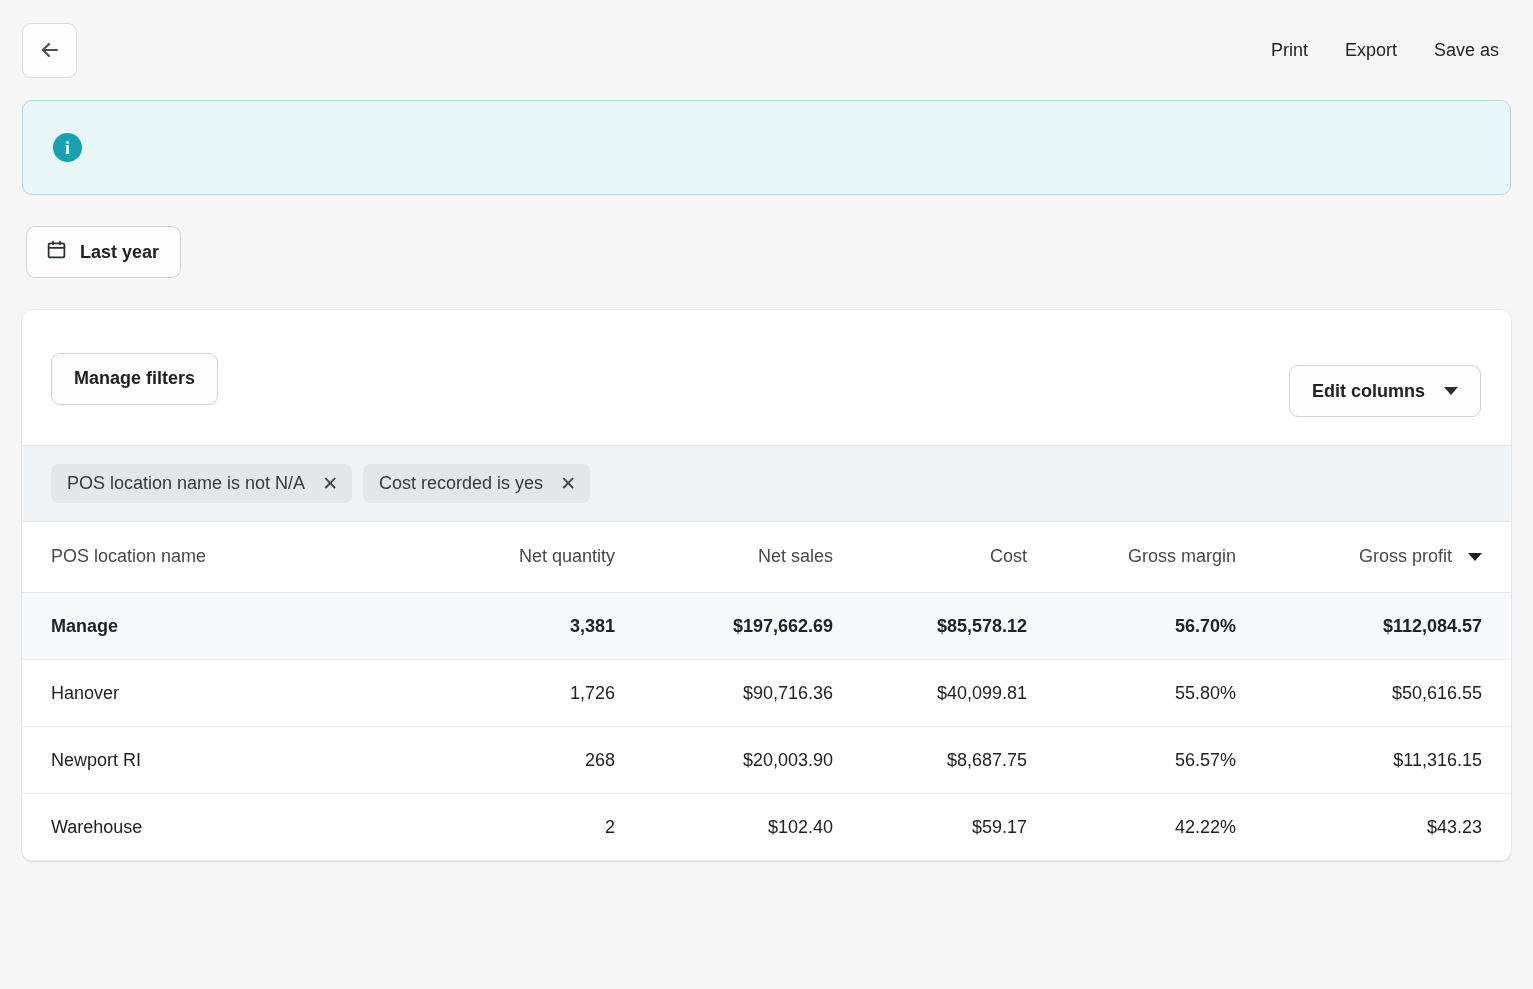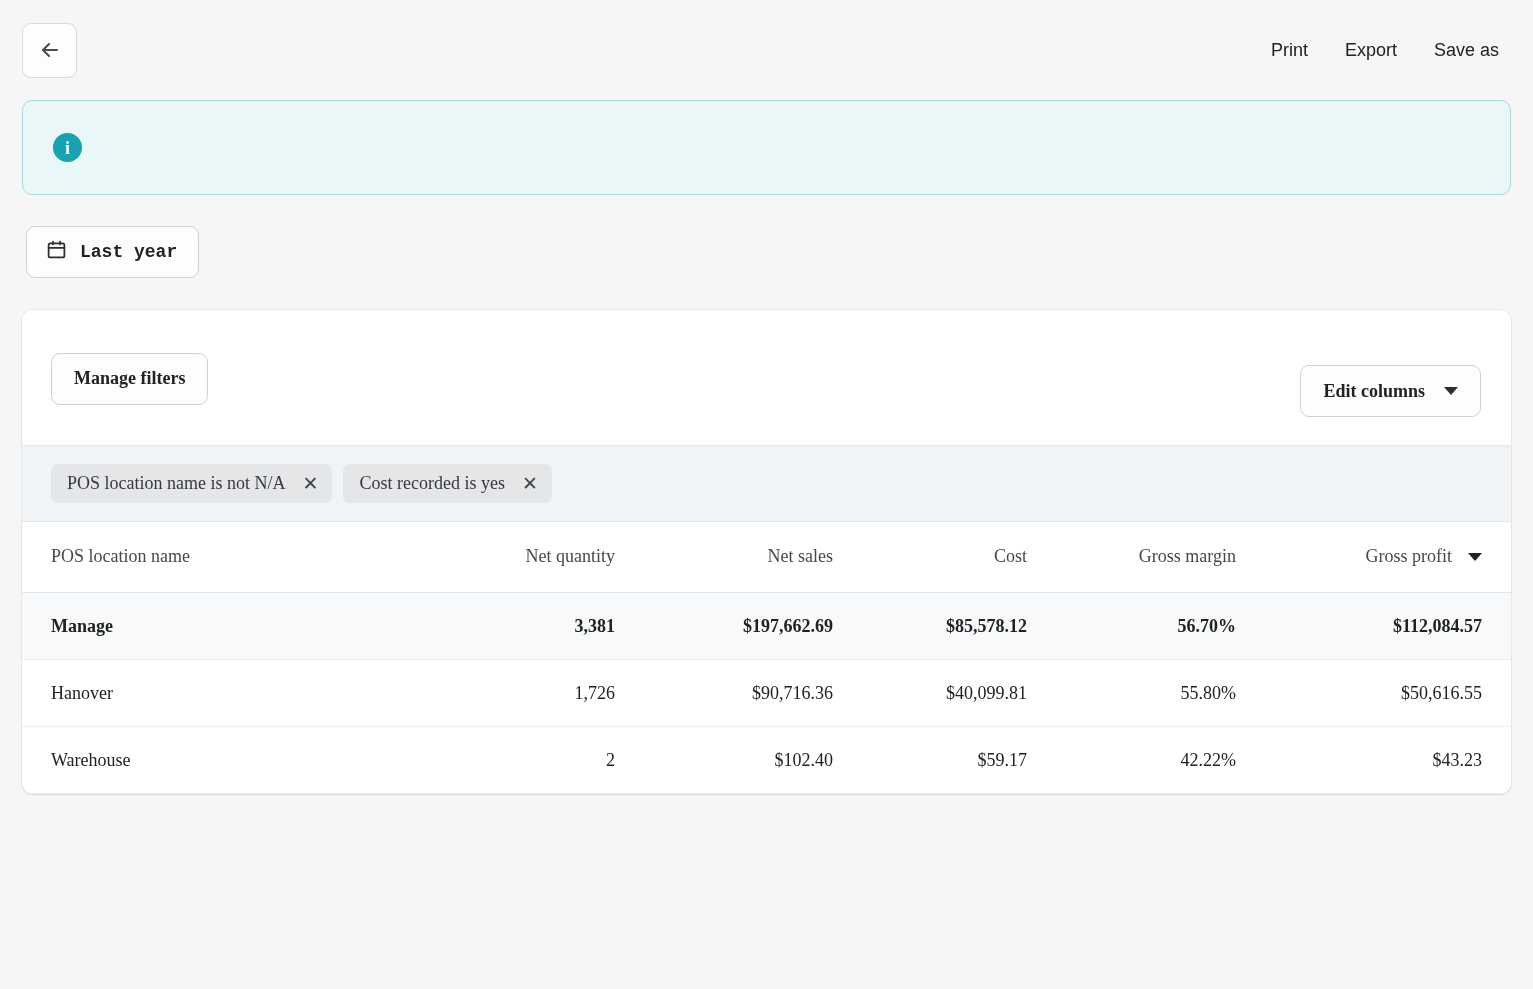--- a/index.html
+++ b/index.html
@@ -93,21 +93,21 @@
     color: #202223;
   }
   .banner-link {
     color: #202223;
     text-decoration: underline;
     text-underline-offset: 3px;
     cursor: pointer;
   }
 
   
-  .date-row { padding: 31px 22px 0 26px; font-family: Liberation Mono, monospace; }
+  .date-row { padding: 31px 22px 0 26px; }
   .date-btn {
     display: inline-flex;
     align-items: center;
     gap: 13px;
     height: 52px;
     padding: 0 21px 0 19px;
     background: #fdfdfd;
     border: 1px solid #cfd2d5;
     border-radius: 9px;
     font-size: 18px;
@@ -117,21 +117,20 @@
     font-family: inherit;
   }
 
   
   .card {
     margin: 32px 22px 0 22px;
     background: #ffffff;
     border-radius: 11px;
     box-shadow: 0 0 0 1px rgba(0,0,0,0.04), 0 1px 2px rgba(0,0,0,0.10);
     overflow: hidden;
-    font-family: Liberation Serif, serif;
   }
   .card-toolbar {
     display: flex;
     align-items: center;
     padding: 30px 30px 28px 29px;
   }
   .btn-outline {
     height: 52px;
     padding: 0 22px;
     background: #fdfdfd;
@@ -318,20 +317,28 @@
       <tr>
         <td class="col-name">Hanover</td>
         <td class="col-num col-qty">1,726</td>
         <td class="col-num col-sales">$90,716.36</td>
         <td class="col-num col-cost">$40,099.81</td>
         <td class="col-num col-marg">55.80%</td>
         <td class="col-num col-prof">$50,616.55</td>
       </tr>
 
 
+      <tr>
+        <td class="col-name">Newport RI</td>
+        <td class="col-num col-qty">268</td>
+        <td class="col-num col-sales">$20,003.90</td>
+        <td class="col-num col-cost">$8,687.75</td>
+        <td class="col-num col-marg">56.57%</td>
+        <td class="col-num col-prof">$11,316.15</td>
+      </tr>
 
       <tr>
         <td class="col-name">Warehouse</td>
         <td class="col-num col-qty">2</td>
         <td class="col-num col-sales">$102.40</td>
         <td class="col-num col-cost">$59.17</td>
         <td class="col-num col-marg">42.22%</td>
         <td class="col-num col-prof">$43.23</td>
       </tr>
 

